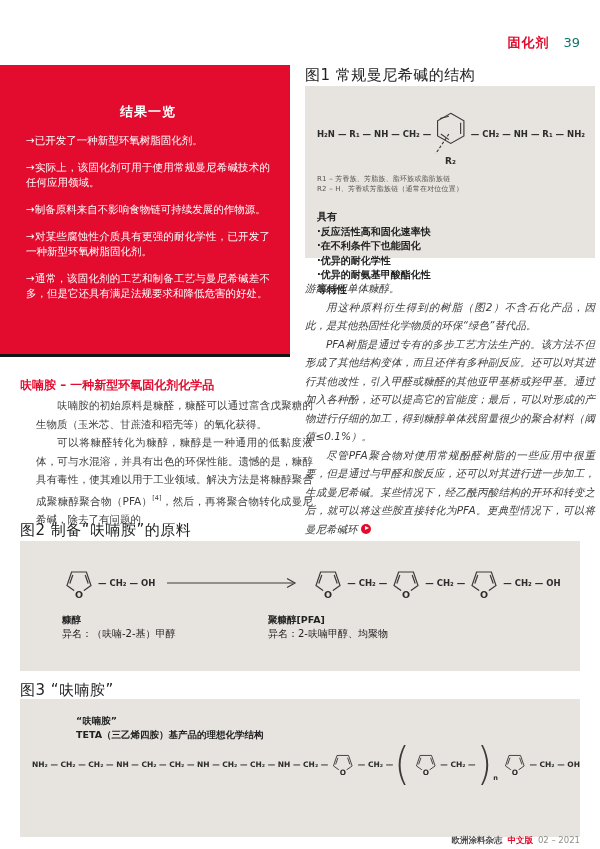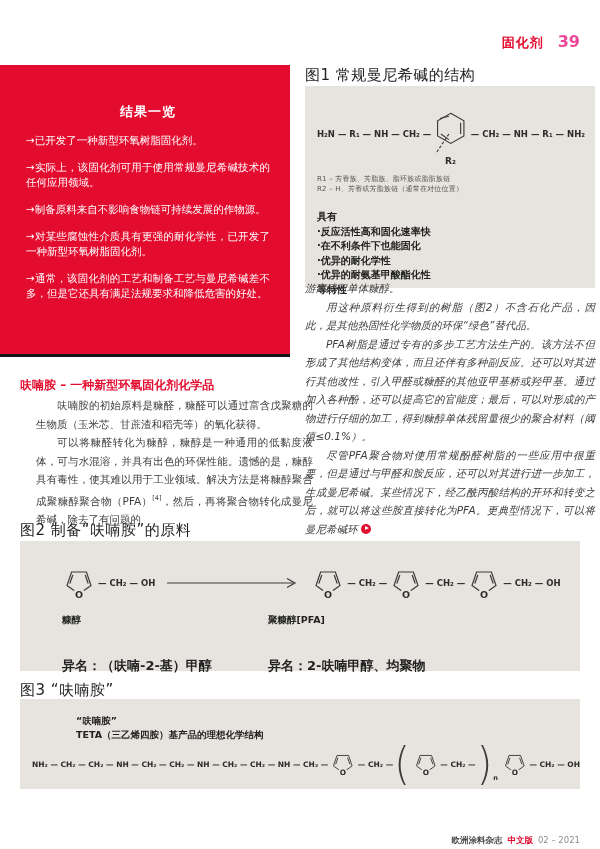--- a/index.html
+++ b/index.html
@@ -2,36 +2,36 @@
 <html><head>
 <meta charset="utf-8">
 <style>
   * { margin:0; padding:0; box-sizing:border-box; }
   body { background:#ffffff; font-family:"DejaVu Sans", sans-serif; }
   #page { position:relative; width:600px; height:849px; background:#ffffff; overflow:hidden; }
 
   
   .header-right { position:absolute; top:22px; right:20px; display:flex; align-items:baseline; gap:14px; }
   .header-cat { color:#e30b2e; font-size:13px; font-weight:bold; letter-spacing:1px;margin-top:12px; }
-  .header-pagenum { color:#ec4899; font-size:16px; font-weight:700; }
+  .header-pagenum { color:#0f766e; font-size:13px; font-weight:400; }
 
   
   .results-box { position:absolute; left:0; top:65px; width:290px; height:292px;
                  background:#e30b2e; border-bottom:3px solid #151515;
                  color:#ffffff; padding:38px 20px 0 26px; }
   .results-title { text-align:center; font-size:13px; font-weight:bold; letter-spacing:1px; margin-bottom:8px; }
   .results-item { font-size:10.5px; line-height:15px; margin-top:12px; text-align:justify; }
 
   
   .fig-caption { position:absolute; font-size:15px; font-weight:normal; color:#222222; letter-spacing:0.5px; }
   .gray-box { position:absolute; background:#e7e4df; }
 
   
   #fig1-caption { left:305px; top:66px; }
-  #fig1-box { left:305px; top:86px; width:290px; height:202px; padding:14px 10px 0 12px; }
+  #fig1-box { left:305px; top:86px; width:290px; height:172px; padding:14px 10px 0 12px; }
   .f1-struct { position:relative; height:74px; }
   .f1-row { display:flex; align-items:center; justify-content:flex-start; font-size:8.5px; font-weight:bold; color:#2b2b2b; white-space:nowrap; padding-top:8px; }
   .f1-r2 { position:absolute; left:128px; top:56px; font-size:9px; font-weight:bold; color:#2b2b2b; }
   .f1-note { font-size:7px; color:#55524e; line-height:10px; letter-spacing:0.2px; }
   .f1-props { margin-top:16px; font-size:10px; font-weight:bold; color:#222222; line-height:14.5px; }
 
   
   .left-heading { position:absolute; left:20px; top:377px; color:#e30b2e; font-size:12px; font-weight:bold; }
   .left-col { position:absolute; left:36px; top:396px; width:277px; }
   .right-col { position:absolute; left:305px; top:279px; width:290px;font-style:italic; }
@@ -43,26 +43,26 @@
                       border-left:4px solid #ffffff; border-top:2.5px solid transparent; border-bottom:2.5px solid transparent; }
 
   
   #fig2-caption { left:20px; top:521px; }
   #fig2-box { left:20px; top:541px; width:560px; height:130px; padding-top:24px; }
   .chem-row { display:flex; align-items:center; white-space:nowrap; font-size:8.5px; font-weight:bold; color:#2b2b2b; }
   #fig2-row { padding-left:40px; }
   .f2-arrow { margin:0 12px; }
   .fig2-labels { display:flex; padding-left:42px; margin-top:12px; }
   .chem-label-name { font-size:9.5px; font-weight:bold; color:#222222; line-height:14px; }
-  .chem-label-alias { font-size:13px; font-weight:bold; color:#222222; line-height:14px;margin-top:32px; }
+  .chem-label-alias { font-size:10px; font-weight:normal; color:#222222; line-height:14px; }
   .f2-left-label { width:206px; }
 
   
   #fig3-caption { left:20px; top:681px; }
-  #fig3-box { left:20px; top:699px; width:560px; height:90px; padding:15px 0 0 0; }
+  #fig3-box { left:20px; top:699px; width:560px; height:138px; padding:15px 0 0 0; }
   .fig3-titles { padding-left:56px; font-size:9.5px; font-weight:bold; color:#222222; line-height:14px; }
   #fig3-row { padding-left:12px; margin-top:8px; font-size:7.5px; }
   .bigparen { font-size:40px; font-weight:200; color:#3a3a3a; line-height:0; transform:scaleY(1.1); display:inline-block; margin:0 1px; }
   .repeat-sub { font-size:6.5px; transform:translateY(14px); display:inline-block; margin-right:2px; }
 
   
   .footer { position:absolute; top:823px; right:20px; display:flex; align-items:baseline; gap:5px; font-size:8.5px;margin-top:12px; }
   .footer-journal { color:#4a4a4a; font-weight:bold; }
   .footer-edition { color:#e30b2e; font-weight:bold; }
   .footer-issue { color:#8f8d8a; }

